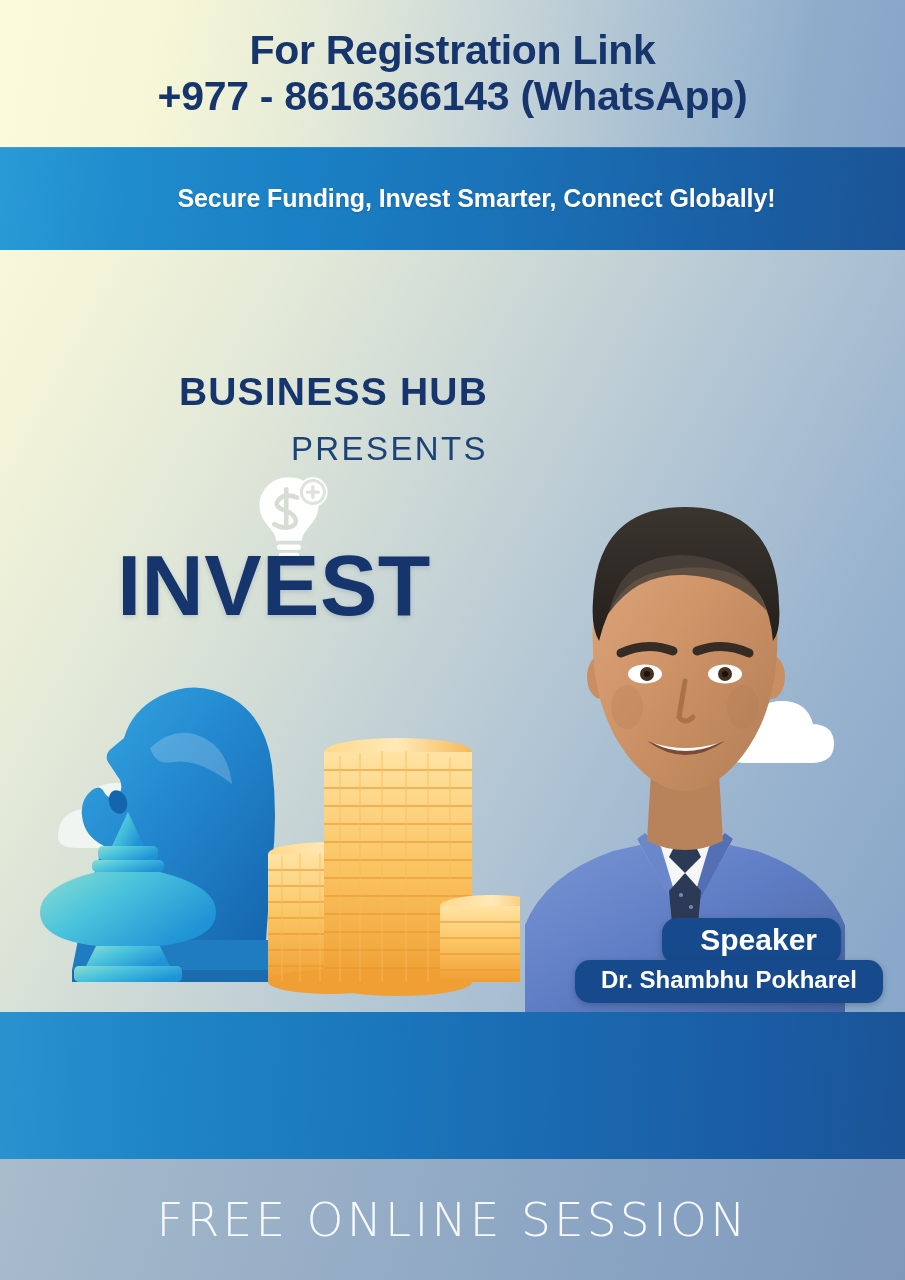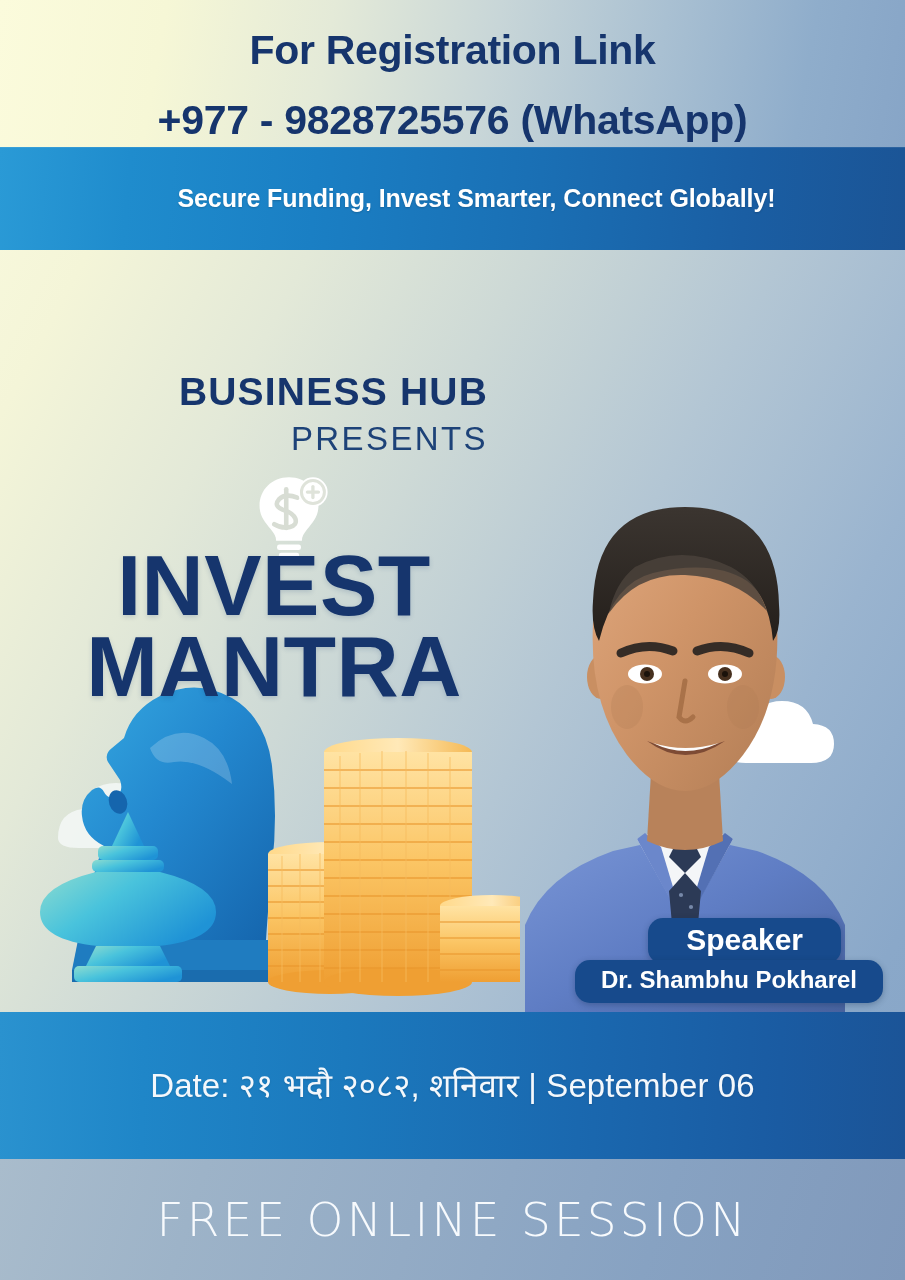--- a/index.html
+++ b/index.html
@@ -46,21 +46,20 @@
     align-items: center;
     justify-content: center;
   }
   .header-line {
     color: #16356d;
     font-weight: 700;
     letter-spacing: -0.3px;
     line-height: 1.12;
     text-align: right;
     white-space: nowrap;
-    margin-top: 24px;
   }
   .header-line.l1 { font-size: 41px; }
   .header-line.l2 { font-size: 41px; }
 
   
   .tagline-band {
     position: absolute;
     left: 0; top: 147px;
     width: 905px;
     height: 103px;
@@ -101,21 +100,21 @@
     font-weight: 700;
     letter-spacing: 1.2px;
     line-height: 1;
   }
   .brand-presents {
     color: #1d4278;
     font-size: 33px;
     font-weight: 400;
     letter-spacing: 2.4px;
     line-height: 1.25;
-    margin-top: 7px;
+    margin-top: 17px;
   }
 
   
   .bulb-icon {
     position: absolute;
     left: 243px;
     top: 470px;
     width: 92px;
     height: 92px;
     z-index: 6;
@@ -175,21 +174,21 @@
   .badge {
     background: #174a8c;
     color: #ffffff;
     border-radius: 16px;
     font-weight: 700;
     box-shadow: 0 2px 6px rgba(10,35,70,0.30);
     white-space: nowrap;
   }
   .badge-speaker {
     font-size: 30px;
-    padding: 5px 38px 7px 38px;
+    padding: 5px 24px 7px 38px;
     margin-right: 42px;
     border-radius: 15px;
   }
   .badge-name {
     font-size: 24px;
     padding: 6px 26px 9px 26px;
     margin-top: -4px;
     border-radius: 15px;
   }
 
@@ -251,21 +250,21 @@
     font-family: "DejaVu Sans", sans-serif;
   }
 </style>
 </head>
 <body>
 
 <div class="poster">
 
   <div class="header-block">
     <div class="header-line l1">For Registration Link</div>
-    <div class="header-line l2">+977 - 9828725576 (WhatsApp)</div>
+    <div class="header-line l2">+977 - 8616366143 (WhatsApp)</div>
   </div>
 
   <div class="tagline-band">
     <div class="tagline-text">Secure Funding, Invest Smarter, Connect Globally!</div>
   </div>
 
   <svg class="clouds-layer" viewBox="0 0 905 1012">
     <g fill="#f2f6f4" opacity="0.92">
 
       <path d="M58 838 q0-26 25-29 q5-26 33-26 q26 0 33 24 q22 1 22 21 q0 20-24 20 l-68 0 q-21 0-21-10z"></path>
@@ -296,21 +295,20 @@
     <circle cx="76" cy="24" r="16" fill="#ffffff"></circle>
     <circle cx="76" cy="24" r="12.5" fill="none" stroke="#dfe3da" stroke-width="3.2"></circle>
     <g stroke="#dfe3da" stroke-width="3.6" stroke-linecap="round">
       <path d="M76 18 L76 30"></path>
       <path d="M70 24 L82 24"></path>
     </g>
   </svg>
 
   <div class="title-wrap">
     <div class="title-line">INVEST</div>
-    <div class="title-line">MANTRA</div>
   </div>
 
   <svg class="illus" viewBox="0 0 520 375">
     <defs>
       <linearGradient id="gKnight" x1="0" y1="0" x2="1" y2="1">
         <stop offset="0%" stop-color="#35a8e0"></stop>
         <stop offset="45%" stop-color="#2388cf"></stop>
         <stop offset="100%" stop-color="#1565ad"></stop>
       </linearGradient>
       <linearGradient id="gPawn" x1="0" y1="0" x2="1" y2="0.6">
@@ -501,20 +499,19 @@
       <ellipse cx="258" cy="252" rx="16" ry="22" fill="#b07c53" opacity="0.25"></ellipse>
     </g>
   </svg>
 
   <div class="speaker-badges">
     <div class="badge badge-speaker">Speaker</div>
     <div class="badge badge-name">Dr. Shambhu Pokharel</div>
   </div>
 
   <div class="datetime-band">
-    <div class="dt-line">Date: २१ भदौ २०८२, शनिवार | September 06</div>
   </div>
 
   <div class="footer-band">
     <div class="footer-text">FREE ONLINE SESSION</div>
   </div>
 
 </div>
 
 </body></html>

